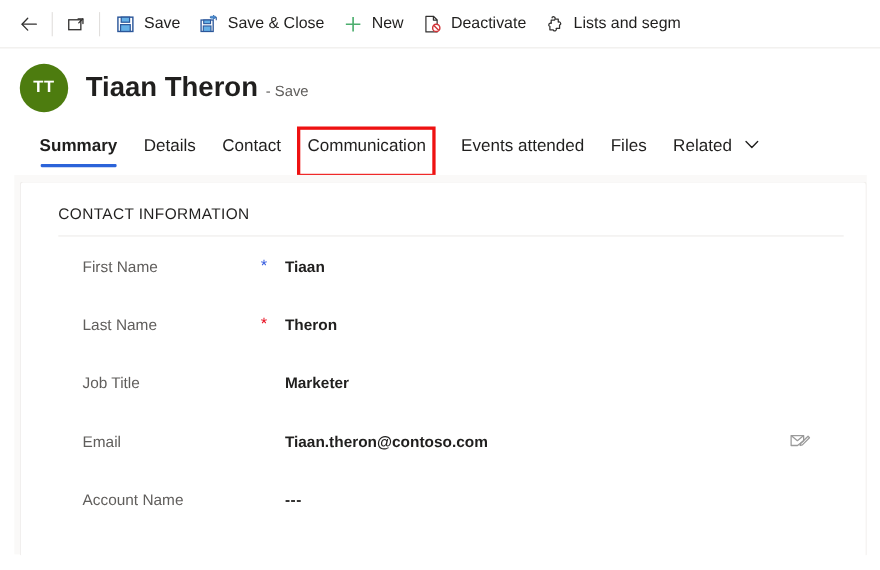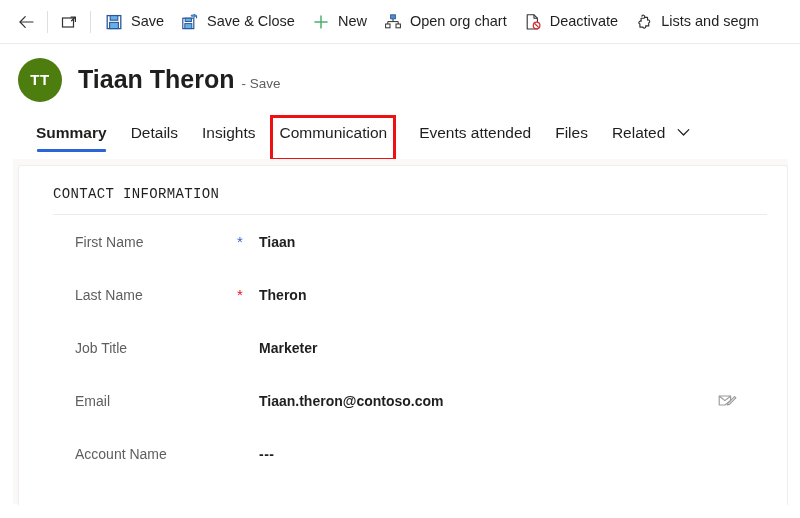--- a/index.html
+++ b/index.html
@@ -180,21 +180,20 @@
     height: 340px;
     box-sizing: border-box;
     padding: 0 20px;
     overflow: hidden;
   }
   .card-title {
     font-size: 14px;
     color: #201f1e;
     letter-spacing: 0.35px;
     padding: 20px 0 12px 14px;
-    font-family: Liberation Mono, monospace;
   }
   .card-divider {
     height: 1px;
     background: #edebe9;
     margin: 0 0 0 14px;
   }
 
   .field-row {
     position: relative;
     display: flex;
@@ -299,34 +298,20 @@
     <div class="cmd-btn">
       <span class="glyph">
         <svg width="18" height="18" viewBox="0 0 18 18">
           <line x1="9" y1="2.4" x2="9" y2="15.6" stroke="#4cae6e" stroke-width="1.5"></line>
           <line x1="2.4" y1="9" x2="15.6" y2="9" stroke="#4cae6e" stroke-width="1.5"></line>
         </svg>
       </span>
       <span class="cmd-label">New</span>
     </div>
 
-    <div class="cmd-btn">
-      <span class="glyph">
-        <svg width="18" height="18" viewBox="0 0 18 18">
-          <rect x="6.6" y="1.8" width="4.8" height="4" fill="#4d8fd1" stroke="#2b579a" stroke-width="0.9"></rect>
-          <line x1="9" y1="5.8" x2="9" y2="8.6" stroke="#323130" stroke-width="1"></line>
-          <line x1="3.8" y1="8.6" x2="14.2" y2="8.6" stroke="#323130" stroke-width="1"></line>
-          <line x1="3.8" y1="8.6" x2="3.8" y2="11" stroke="#323130" stroke-width="1"></line>
-          <line x1="14.2" y1="8.6" x2="14.2" y2="11" stroke="#323130" stroke-width="1"></line>
-          <rect x="1.6" y="11" width="4.4" height="3.8" fill="none" stroke="#323130" stroke-width="1"></rect>
-          <rect x="12" y="11" width="4.4" height="3.8" fill="none" stroke="#323130" stroke-width="1"></rect>
-        </svg>
-      </span>
-      <span class="cmd-label">Open org chart</span>
-    </div>
 
     <div class="cmd-btn">
       <span class="glyph">
         <svg width="18" height="18" viewBox="0 0 18 18">
           <path d="M3.2 1.8 L10 1.8 L13.4 5.2 L13.4 16 L3.2 16 Z" fill="none" stroke="#323130" stroke-width="1.1" stroke-linejoin="round"></path>
           <path d="M10 1.8 L10 5.2 L13.4 5.2" fill="none" stroke="#323130" stroke-width="1.1" stroke-linejoin="round"></path>
           <circle cx="12.6" cy="12.4" r="3.3" fill="#ffffff" stroke="#d13438" stroke-width="1.3"></circle>
           <line x1="10.4" y1="10.2" x2="14.8" y2="14.6" stroke="#d13438" stroke-width="1.3"></line>
         </svg>
       </span>
@@ -356,21 +341,21 @@
   </div>
 
   <div class="tabstrip">
     <div class="tab active">
       <span>Summary</span>
     </div>
     <div class="tab">
       <span>Details</span>
     </div>
     <div class="tab">
-      <span>Insights</span>
+      <span>Contact</span>
     </div>
     <div class="tab highlighted">
       <span>Communication</span>
     </div>
     <div class="tab">
       <span>Events attended</span>
     </div>
     <div class="tab">
       <span>Files</span>
     </div>

